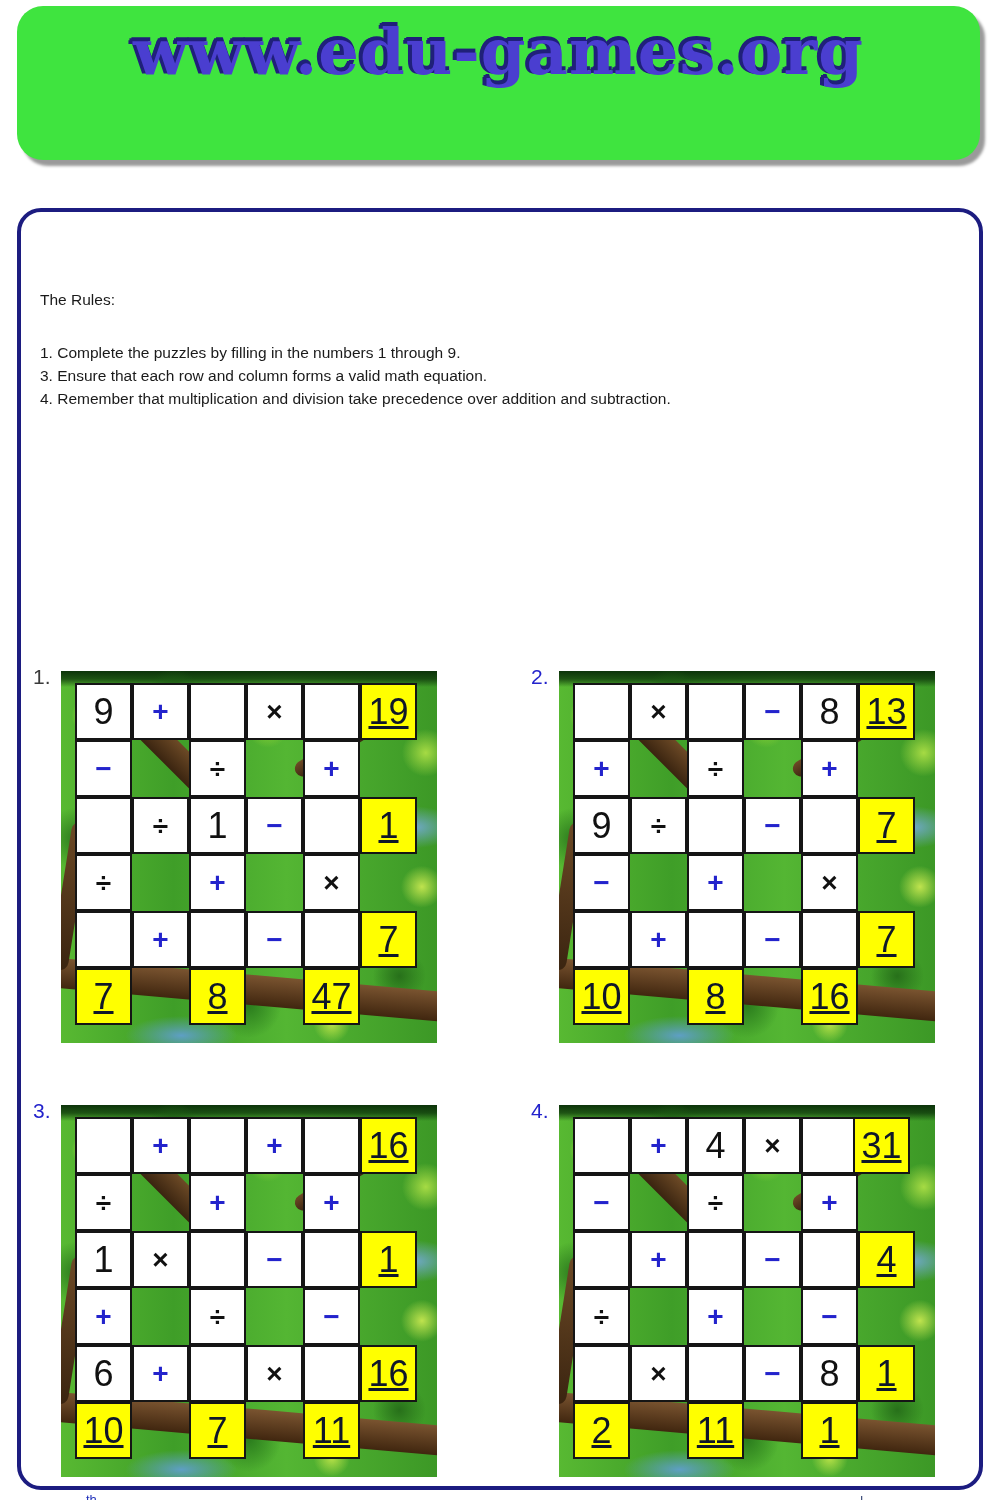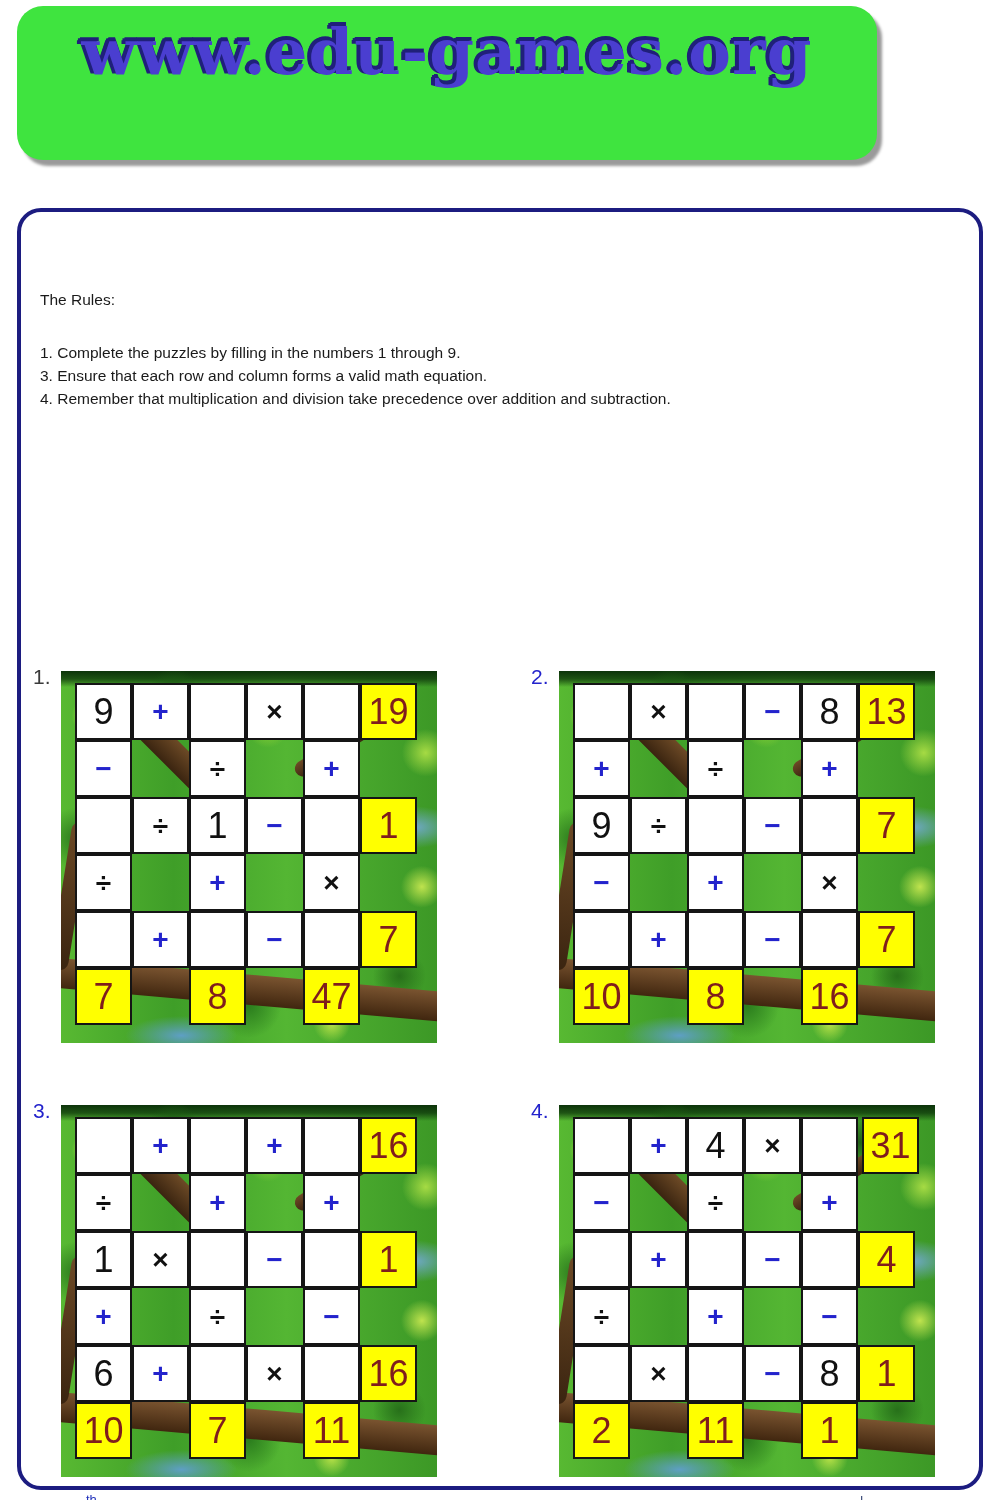--- a/index.html
+++ b/index.html
@@ -1,20 +1,20 @@
 <!DOCTYPE html>
 <html><head>
 <meta charset="utf-8">
 <style>
   html,body{margin:0;padding:0;background:#fff;}
   .page{position:relative;width:1000px;height:1500px;background:#ffffff;overflow:hidden;
         font-family:"Liberation Sans",sans-serif;}
 
   
-  .banner{position:absolute;left:17px;top:6px;width:860px;height:154px;background:#3fe43f;
+  .banner{position:absolute;left:17px;top:6px;width:963px;height:154px;background:#3fe43f;
           border-radius:26px;box-shadow:5px 6px 3px #9a9a9a;text-align:center;}
   .banner-title{margin:0;padding-top:10px;font-family:"DejaVu Serif",serif;font-weight:bold;
           font-size:64px;line-height:72px;color:#4a3ed0;letter-spacing:1px;
           text-shadow:-3px -3px 0 #20207a,-1px -4px 0 #20207a,-4px -1px 0 #20207a;}
   .banner-sub{margin:0;padding-top:2px;font-family:"DejaVu Serif",serif;font-weight:bold;
           font-size:27px;color:#5a2fb0;text-shadow:-1px -2px 0 #2a2a6a;}
 
   
   .frame{position:absolute;left:17px;top:208px;width:958px;height:1274px;
          border:4px solid #1c1c80;border-radius:24px;background:#fff;}
@@ -55,21 +55,21 @@
   .branch.b2{width:430px;height:30px;left:-24px;top:304px;transform:rotate(5deg);
              background:linear-gradient(180deg,#7a5430,#40260f);}
   .branch.b3{width:120px;height:16px;left:226px;top:62px;transform:rotate(-32deg);}
   .branch.b4{width:18px;height:150px;left:0px;top:150px;transform:rotate(9deg);}
 
   .cell{position:absolute;width:57px;height:57px;box-sizing:border-box;
         border:2px solid #151515;background:#ffffff;display:flex;align-items:center;
         justify-content:center;z-index:2;font-family:"Liberation Sans",sans-serif;}
   .cell.yellow{background:#ffff00;color:#2323cc;}
   .cell.num{font-size:36px;color:#111;}
-  .cell.yellow.num{color:#7f1d1d;}
+  .cell.yellow.num{color:#0f172a;text-decoration:underline;}
   .cell.op{font-size:28px;font-weight:bold;}
   .cell.op.blue{color:#2323cc;}
   .cell.op.black{color:#111;}
 
   
   .frag-left{position:absolute;left:86px;top:1492px;font-size:13px;color:#2233bb;z-index:1;}
   .frag-right{position:absolute;left:860px;top:1493px;font-size:13px;color:#223366;z-index:1;}
 </style>
 </head>
 <body>
@@ -207,21 +207,21 @@
           <div class="branch b1"></div>
           <div class="branch b2"></div>
           <div class="branch b3"></div>
           <div class="branch b4"></div>
         </div>
         <div class="cell" style="left: 14px; top: 12px;"></div>
         <div class="cell op blue" style="left: 71px; top: 12px;">+</div>
         <div class="cell num" style="left: 128px; top: 12px;">4</div>
         <div class="cell op black" style="left: 185px; top: 12px;">×</div>
         <div class="cell" style="left: 242px; top: 12px;"></div>
-        <div class="cell yellow num" style="left: 303px; top: 12px;">31</div>
+        <div class="cell yellow num" style="left: 294px; top: 12px;">31</div>
         <div class="cell op blue" style="left: 14px; top: 69px;">−</div>
         <div class="cell op black" style="left: 128px; top: 69px;">÷</div>
         <div class="cell op blue" style="left: 242px; top: 69px;">+</div>
         <div class="cell" style="left: 14px; top: 126px;"></div>
         <div class="cell op blue" style="left: 71px; top: 126px;">+</div>
         <div class="cell" style="left: 128px; top: 126px;"></div>
         <div class="cell op blue" style="left: 185px; top: 126px;">−</div>
         <div class="cell" style="left: 242px; top: 126px;"></div>
         <div class="cell yellow num" style="left: 299px; top: 126px;">4</div>
         <div class="cell op black" style="left: 14px; top: 183px;">÷</div>

